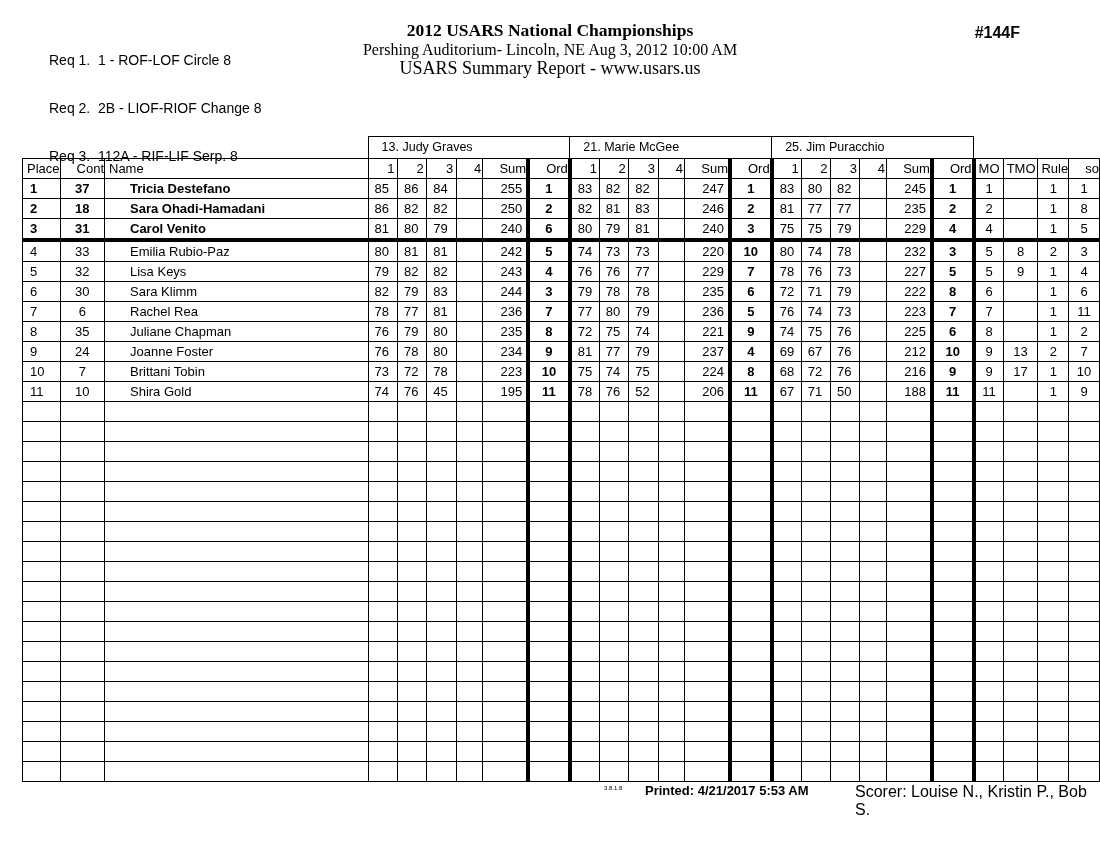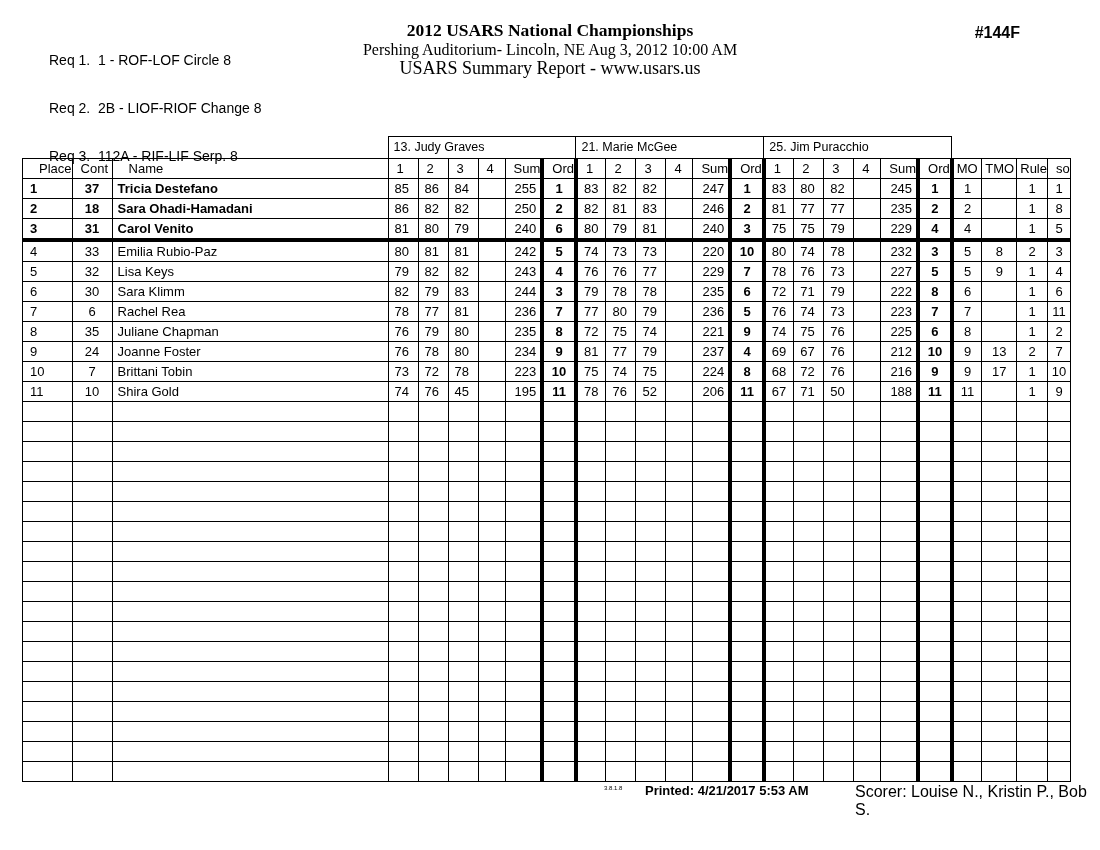--- a/index.html
+++ b/index.html
@@ -16,29 +16,29 @@
 
   .doc-number{position:absolute;right:80px;top:24px;font-size:16px;font-weight:bold;}
 
   .table-area{position:absolute;left:22px;top:136px;}
   table{border-collapse:collapse;table-layout:fixed;}
   td,th{border:1px solid #000;height:19px;padding:0;font-size:13px;line-height:19px;
         overflow:hidden;white-space:nowrap;font-weight:normal;}
 
   tr.judge-row td{height:21px;}
   tr.judge-row td.spacer{border:none;}
-  td.judge-name{text-align:left;padding-left:5px;font-size:12.5px;}
-
-  th{text-align:left;padding-left:16px;}
-  th.c-cont,th.c-score,th.c-sum,th.c-ord,th.c-so{padding-left:8px;}
+  td.judge-name{text-align:left;padding-left:13px;font-size:12.5px;}
+
+  th{text-align:left;padding-left:4px;}
+  th.c-cont,th.c-score,th.c-sum,th.c-ord,th.c-so{text-align:center;padding-left:16px;}
   th.c-mo,th.c-tmo,th.c-rule{text-align:left;padding-left:3px;}
 
   td.c-place{text-align:left;padding-left:7px;}
   td.c-cont{text-align:center;}
-  td.c-name{text-align:left;padding-left:5px;}
+  td.c-name{text-align:left;padding-left:25px;}
   td.c-score{text-align:left;padding-left:6px;}
   td.c-sum{text-align:right;padding-right:4px;}
   td.c-ord{text-align:center;font-weight:bold;}
   td.c-mo,td.c-tmo,td.c-rule,td.c-so{text-align:center;}
 
   .c-ord{border-left:4px solid #000 !important;border-right:4px solid #000 !important;}
   tr.sep td{border-bottom:4px solid #000;}
   tr.medal td.c-place,tr.medal td.c-cont,tr.medal td.c-name{font-weight:bold;}
 
   .footer-version{position:absolute;left:604px;top:785px;font-size:6px;}

